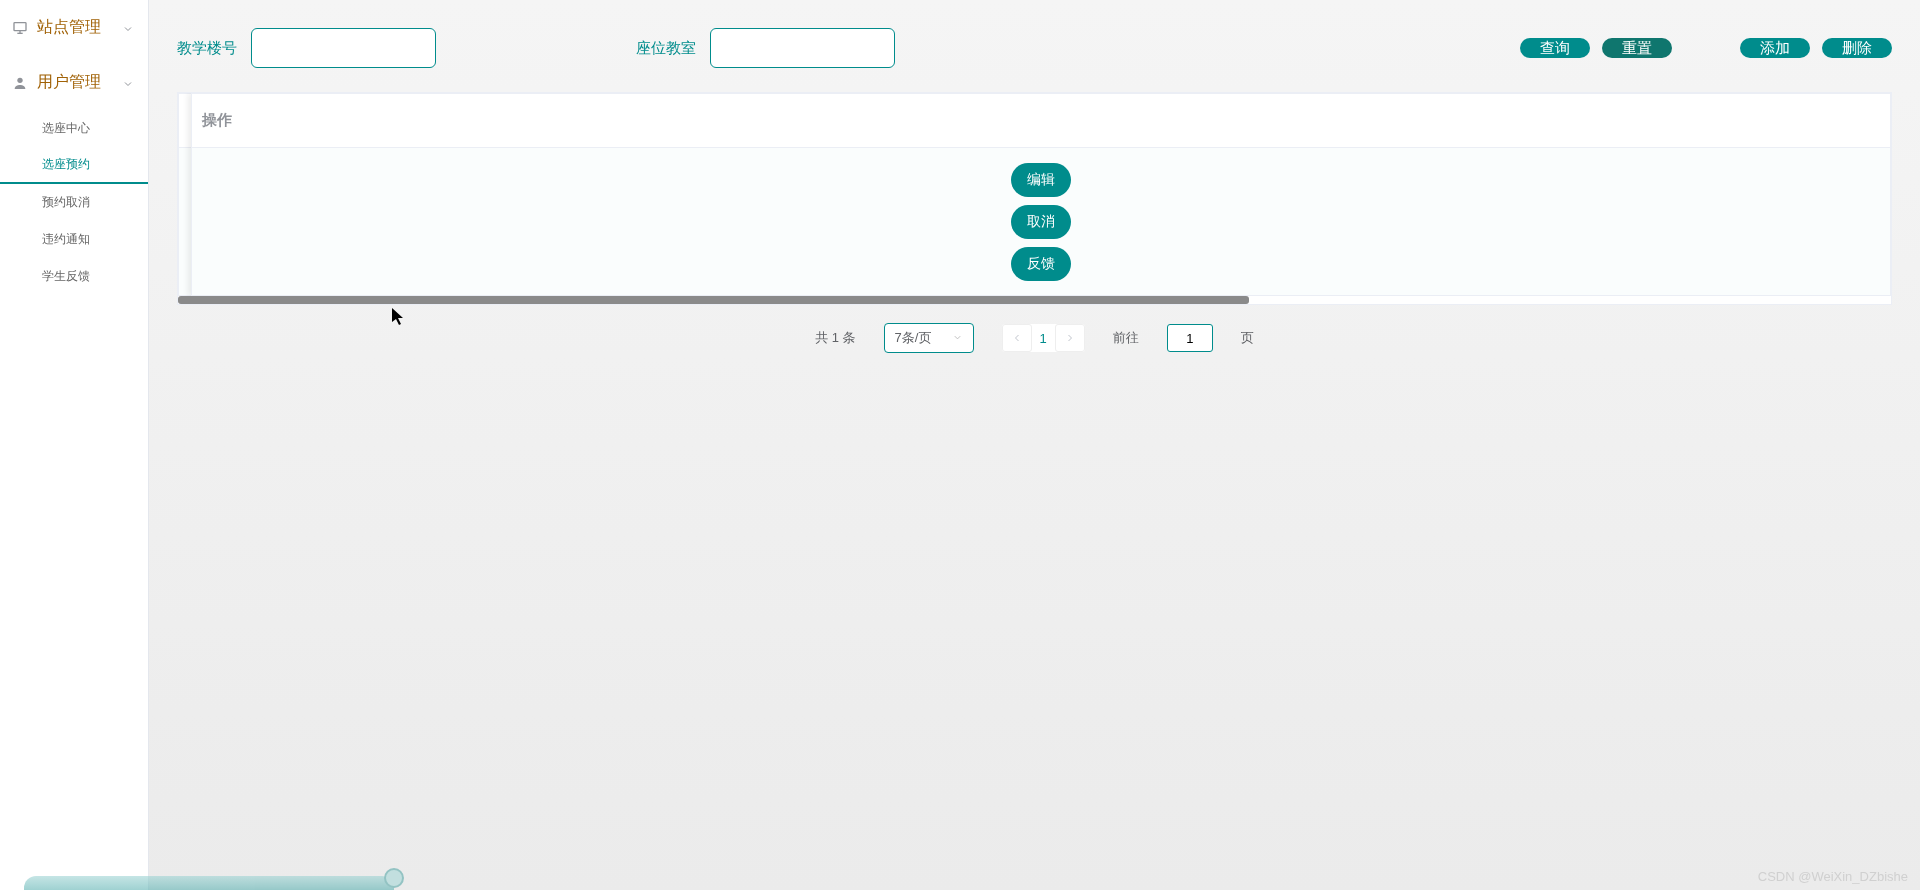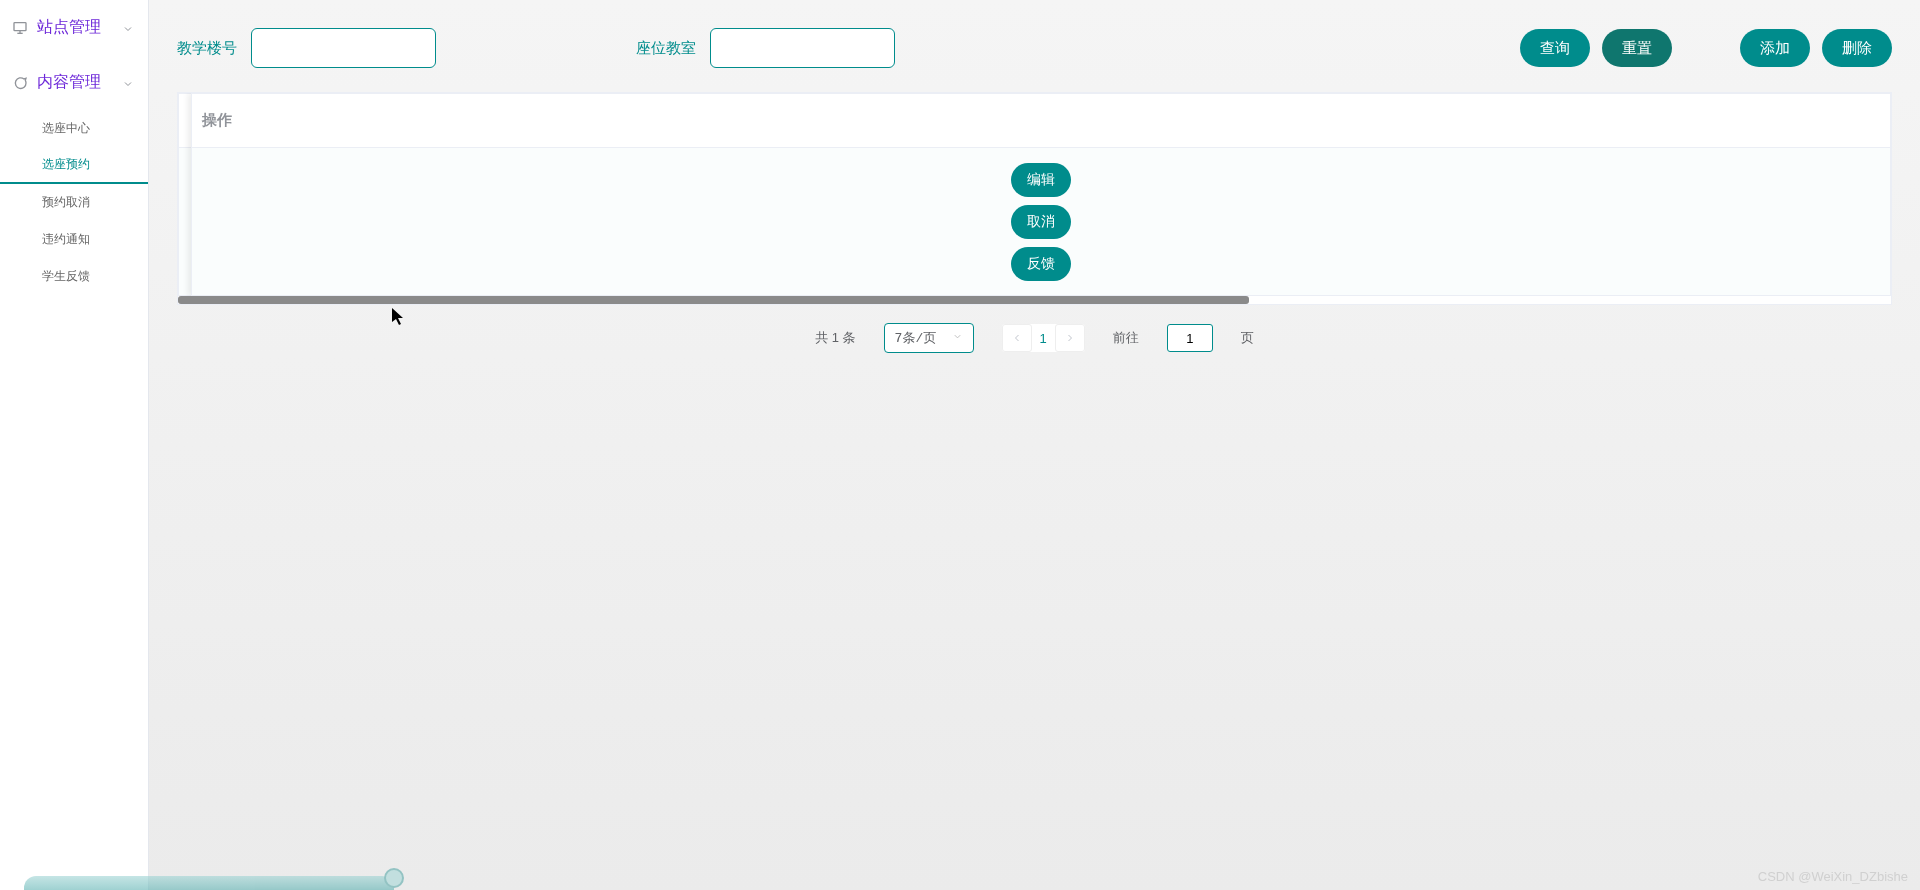--- a/index.html
+++ b/index.html
@@ -2,21 +2,21 @@
 <html><head>
   <meta charset="utf-8">
   <style>
     * { margin: 0; padding: 0; box-sizing: border-box; }
     body { font-family: "Microsoft YaHei", "PingFang SC", sans-serif; font-size: 14px; color: #606266; background: #f8f8f8; }
     .container { display: flex; width: 1920px; height: 890px; position: relative; background: linear-gradient(180deg, #f5f5f5 0%, #ebebeb 100%); }
 
     
     .sidebar { width: 149px; background: #fff; height: 100%; display: flex; flex-direction: column; border-right: 1px solid #e4e7ed; }
     .sidebar-title { height: 86px; display: flex; align-items: center; justify-content: center; font-size: 22px; color: #008c8c; border-bottom: 1px solid #eee; }
-    .menu-item { height: 55px; display: flex; align-items: center; padding: 0 12px; cursor: pointer; position: relative; color: #6d28d9; font-size: 16px; justify-content: space-between; }
+    .menu-item { height: 55px; display: flex; align-items: center; padding: 0 12px; cursor: pointer; position: relative; color: #a16207; font-size: 16px; justify-content: space-between; }
     .menu-item .mi-left { display: flex; align-items: center; gap: 9px; }
     .menu-item .icon { width: 16px; height: 16px; display: inline-flex; align-items: center; justify-content: center; color: #909399; }
     .submenu { display: flex; flex-direction: column; }
     .submenu-item { height: 37px; display: flex; align-items: center; padding-left: 42px; font-size: 12px; color: #666; cursor: pointer; }
     .submenu-item.active { color: #008c8c; border-bottom: 2px solid #008c8c; }
     .chev { width: 14px; height: 14px; }
 
     
     .main { flex: 1; display: flex; flex-direction: column; height: 100%; overflow: hidden; }
     .topbar { height: 82px; background: #008c8c; display: flex; align-items: center; justify-content: flex-end; padding-right: 24px; gap: 14px; margin-top: 30px; }
@@ -24,21 +24,21 @@
     .avatar svg { width: 24px; height:24px; color:#fff; }
     .user-name { color: #fff; font-size: 18px; }
 
     .content { padding: 28px; flex: 1; display:flex; flex-direction:column; }
 
     .filter-row { display: flex; align-items: center; gap: 0; margin-bottom: 24px; }
     .filter-group { display: flex; align-items: center; margin-right: 200px; }
     .filter-label { color: #008c8c; font-size: 15px; margin-right: 14px; }
     .filter-input { width: 185px; height: 40px; border: 1.5px solid #008c8c; border-radius: 6px; background: #fff; padding: 0 10px; font-size: 14px; }
     .filter-buttons { margin-left: auto; display: flex; gap: 12px; }
-    .btn { height: 38px; padding: 0 20px; border: none; border-radius: 20px; font-size: 15px; cursor: pointer; color: #fff; display: inline-flex; align-items: center; justify-content: center; }
+    .btn { height: 20px; padding: 0 20px; border: none; border-radius: 20px; font-size: 15px; cursor: pointer; color: #fff; display: inline-flex; align-items: center; justify-content: center; }
     .btn-teal { background: #008c8c; }
     .btn-teal2 { background: #0f766e; }
     .btn-gap { width: 44px; }
 
     
     .table-wrap { background: #fff; position: relative; border: 1px solid #ebeef5; }
     .table-scroll { overflow: hidden; position:relative; }
     table { border-collapse: collapse; width: 1700px; table-layout: fixed; }
     th, td { border: 1px solid #ebeef5; padding: 0 10px; text-align: left; font-size: 15px; }
     th { height: 54px; color: #909399; font-weight: 600; background: #fff; }
@@ -49,21 +49,21 @@
     .fixed-right th, .fixed-right td { border-left: 1px solid #ebeef5; }
     .op-cell { width: 110px; }
     .op-btns { display:flex; flex-direction:column; gap:8px; align-items:center; }
     .btn-sm { height: 34px; padding: 0 16px; border:none; border-radius: 18px; font-size:14px; color:#fff; background:#008c8c; cursor:pointer; }
     .hscroll { height: 8px; background: #fff; position: relative; }
     .hscroll-thumb { position:absolute; left:0; top:0; height:8px; width: 62.5%; background:#8a8a8a; border-radius:3px; }
 
     
     .pager-row { display:flex; align-items:center; justify-content:center; gap: 28px; margin-top: 18px; font-size: 13px; color:#606266; }
     .pager-total { color:#606266; }
-    .page-size { width: 90px; height: 30px; border:1.5px solid #008c8c; border-radius:4px; background:#fff; display:flex; align-items:center; justify-content:space-between; padding:0 10px; font-size:13px; color:#606266;font-family:Liberation Mono, monospace; }
+    .page-size { width: 90px; height: 30px; border:1.5px solid #008c8c; border-radius:4px; background:#fff; display:flex; align-items:center; justify-content:space-between; padding:0 10px; font-size:13px; color:#606266; }
     .nav-btn { width:30px; height:28px; background:#fff; border:1px solid #eee; border-radius:3px; display:inline-flex; align-items:center; justify-content:center; color:#c0c4cc; }
     .page-num { color:#008c8c; padding:0 8px; font-weight:500; }
     .jump-input { width:46px; height:28px; border:1.5px solid #008c8c; border-radius:3px; text-align:center; font-size:13px; }
 
     .watermark { position:absolute; right:12px; bottom:6px; color:#d0d0d0; font-size:13px; font-family: Arial; }
     .bottom-bar { position:absolute; left:24px; bottom:0; width: 370px; height: 14px; background: linear-gradient(180deg, #9fd4d4 0%, #5fb3b3 100%); border-radius: 12px 12px 0 0; opacity:0.6; }
     .bottom-knob { position:absolute; right:-10px; top:-8px; width:20px; height:20px; border-radius:50%; background:#a7d8d8; border:2px solid #5aa9a9; }
     
     .cursor { position:absolute; left:392px; top:308px; pointer-events:none; }
   </style>
@@ -85,36 +85,37 @@
         </span>
         <span>站点管理</span>
       </span>
       <span class="chev">
         <svg viewBox="0 0 24 24" width="12" height="12" fill="none" stroke="#909399" stroke-width="2">
             <polyline points="6 9 12 15 18 9"></polyline>
           </svg>
       </span>
     </div>
 
-
     <div class="menu-item">
       <span class="mi-left">
         <span class="icon">
-          <svg viewBox="0 0 24 24" width="16" height="16" fill="none" stroke="currentColor" stroke-width="2">
-              <path d="M21 12a8 8 0 1 1-3-6l3-1-1 3a8 8 0 0 1 1 4z"></path>
+          <svg viewBox="0 0 24 24" width="16" height="16" fill="currentColor">
+              <circle cx="12" cy="8" r="4"></circle>
+              <path d="M4 21c0-4 4-6 8-6s8 2 8 6"></path>
             </svg>
         </span>
-        <span>内容管理</span>
+        <span>用户管理</span>
       </span>
       <span class="chev">
         <svg viewBox="0 0 24 24" width="12" height="12" fill="none" stroke="#909399" stroke-width="2">
             <polyline points="6 9 12 15 18 9"></polyline>
           </svg>
       </span>
     </div>
+
 
 
     <div class="submenu">
       <div class="submenu-item">选座中心</div>
       <div class="submenu-item active">选座预约</div>
       <div class="submenu-item">预约取消</div>
       <div class="submenu-item">违约通知</div>
       <div class="submenu-item">学生反馈</div>
     </div>
   </aside>

